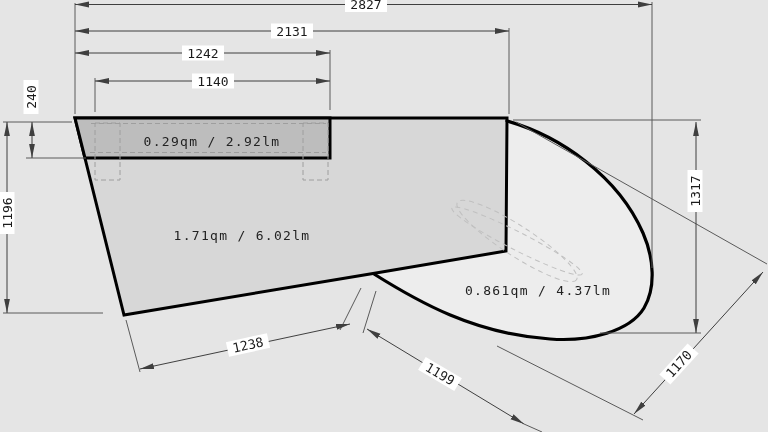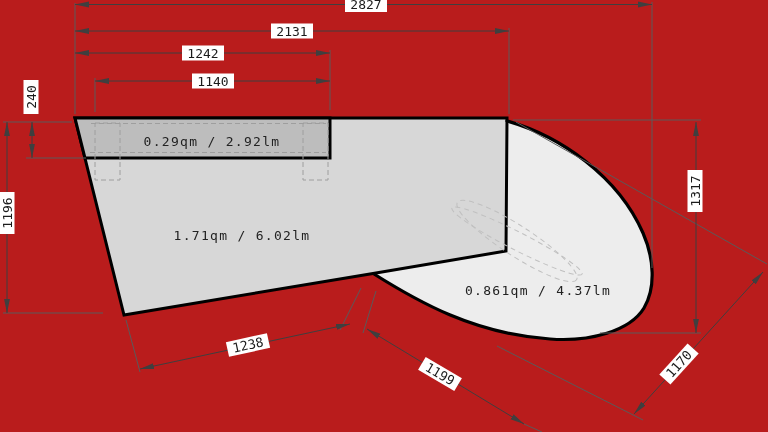--- a/index.html
+++ b/index.html
@@ -1,16 +1,16 @@
 <!DOCTYPE html>
 <html><head>
 <meta charset="utf-8">
 <style>
   html,body{margin:0;padding:0;background:#ffffff;}
-  .stage{position:relative;width:768px;height:432px;background:#b91c1c;overflow:hidden;}
+  .stage{position:relative;width:768px;height:432px;background:#e5e5e5;overflow:hidden;}
   svg{display:block;}
   text{font-family:"DejaVu Sans Mono","Liberation Mono",monospace;}
   .dim-text{font-size:13px;fill:#1b1b1b;}
   .area-text{font-size:13px;fill:#222222;letter-spacing:1.3px;}
 </style>
 </head>
 <body>
 
 <div class="stage">
 <svg width="768" height="432" viewBox="0 0 768 432">

